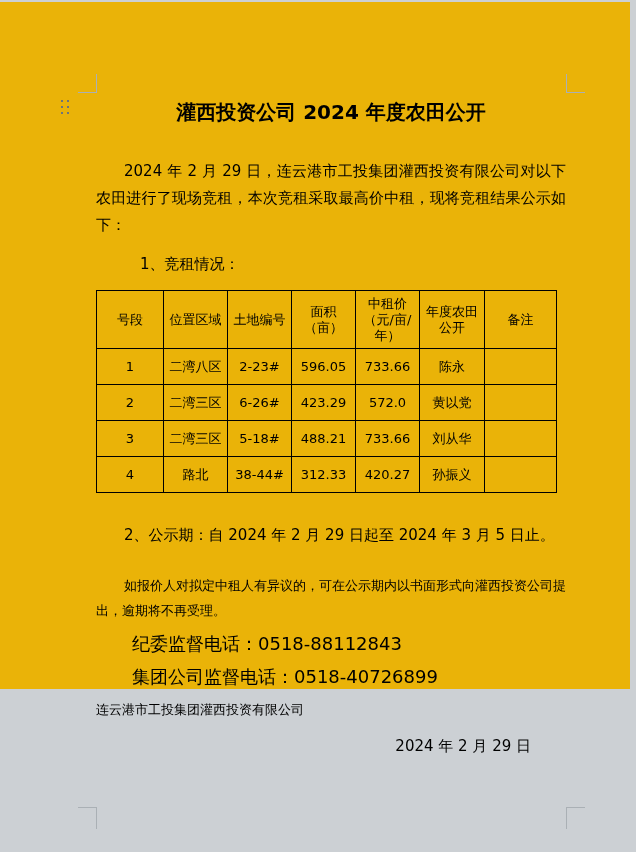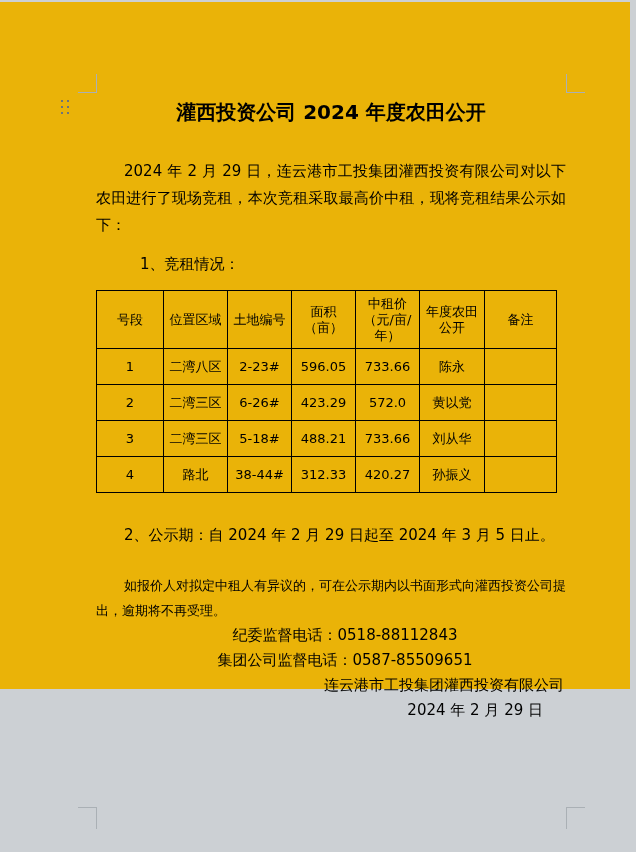--- a/index.html
+++ b/index.html
@@ -53,23 +53,23 @@
     text-align:center; vertical-align:middle;
     font-size:13px; font-weight:normal; line-height:16px;
     padding:2px 1px;
     overflow:hidden;
   }
   table.results th { height:53px; }
   table.results td { height:31px; }
 
   .section2       { margin:30px 0 0; font-size:15px; line-height:24px; text-indent:28px; }
   .para-objection { margin:26px 0 0; font-size:13px; line-height:25px; text-indent:28px; text-align:justify; }
-  .phone-line     { margin:0; font-size:15px; line-height:25px; text-indent:28px;text-align:center; }
-  .sig-company    { margin:0; font-size:15px; line-height:25px; text-align:right; padding-right:2px; }
-  .sig-date       { margin:0; font-size:15px; line-height:25px; text-align:right; padding-right:23px; }
+  .phone-line     { margin:8px; font-size:18px; line-height:25px; text-indent:28px; }
+  .sig-company    { margin:0; font-size:13px; line-height:25px; padding-right:2px; }
+  .sig-date       { margin:12px; font-size:15px; line-height:25px; text-align:right; padding-right:23px; }
 </style>
 </head>
 <body>
 
 <div class="page">
 
   <div class="crop crop-tl"></div>
   <div class="crop crop-tr"></div>
   <div class="crop crop-bl"></div>
   <div class="crop crop-br"></div>
@@ -152,19 +152,19 @@
           <td></td>
         </tr>
       </tbody>
     </table>
 
     <p class="section2">2、公示期：自 2024 年 2 月 29 日起至 2024 年 3 月 5 日止。</p>
 
     <p class="para-objection">如报价人对拟定中租人有异议的，可在公示期内以书面形式向灌西投资公司提出，逾期将不再受理。</p>
 
     <p class="phone-line">纪委监督电话：0518-88112843</p>
-    <p class="phone-line">集团公司监督电话：0587-85509651</p>
+    <p class="phone-line">集团公司监督电话：0518-40726899</p>
 
     <p class="sig-company">连云港市工投集团灌西投资有限公司</p>
     <p class="sig-date">2024 年 2 月 29 日</p>
 
   </div>
 </div>
 
 </body></html>

